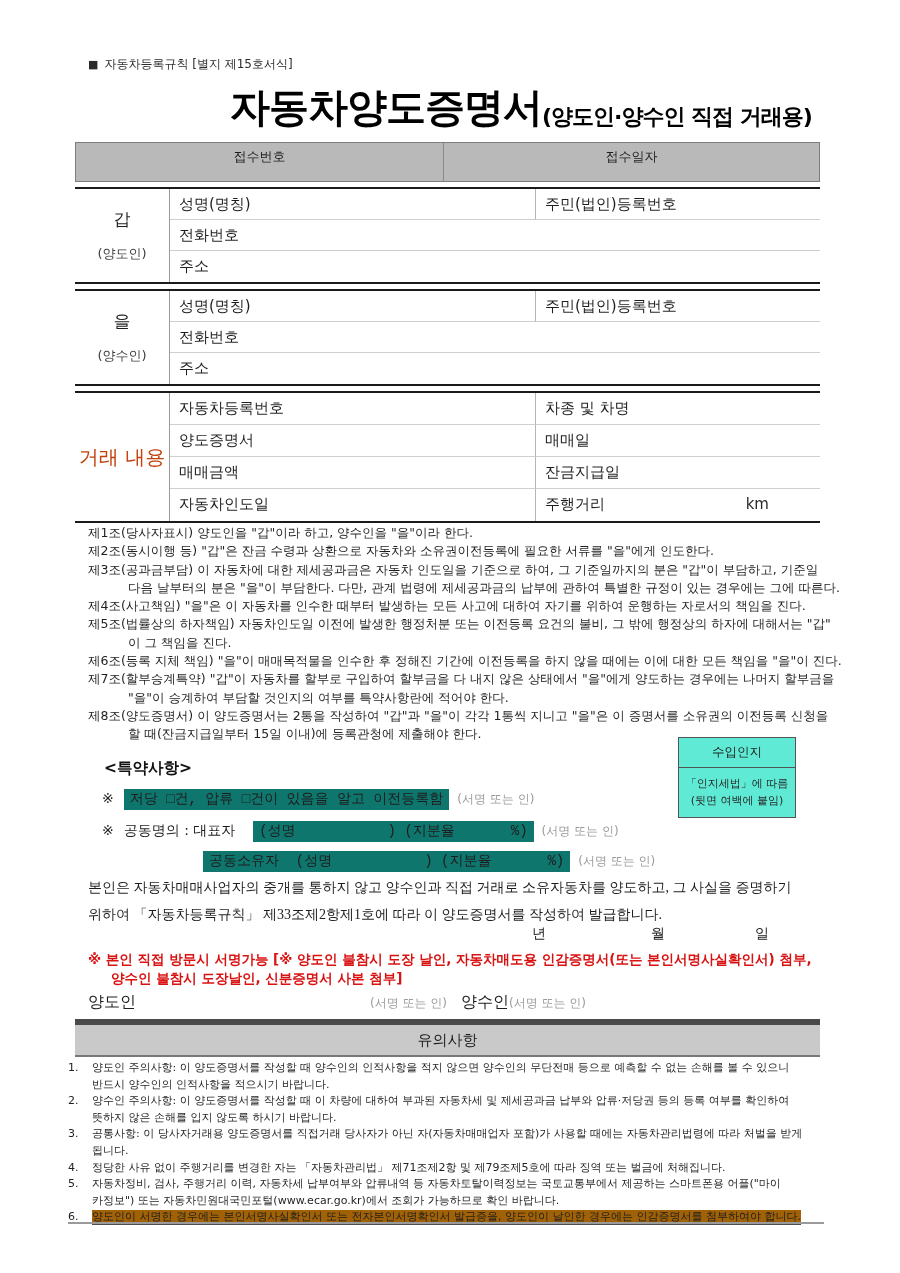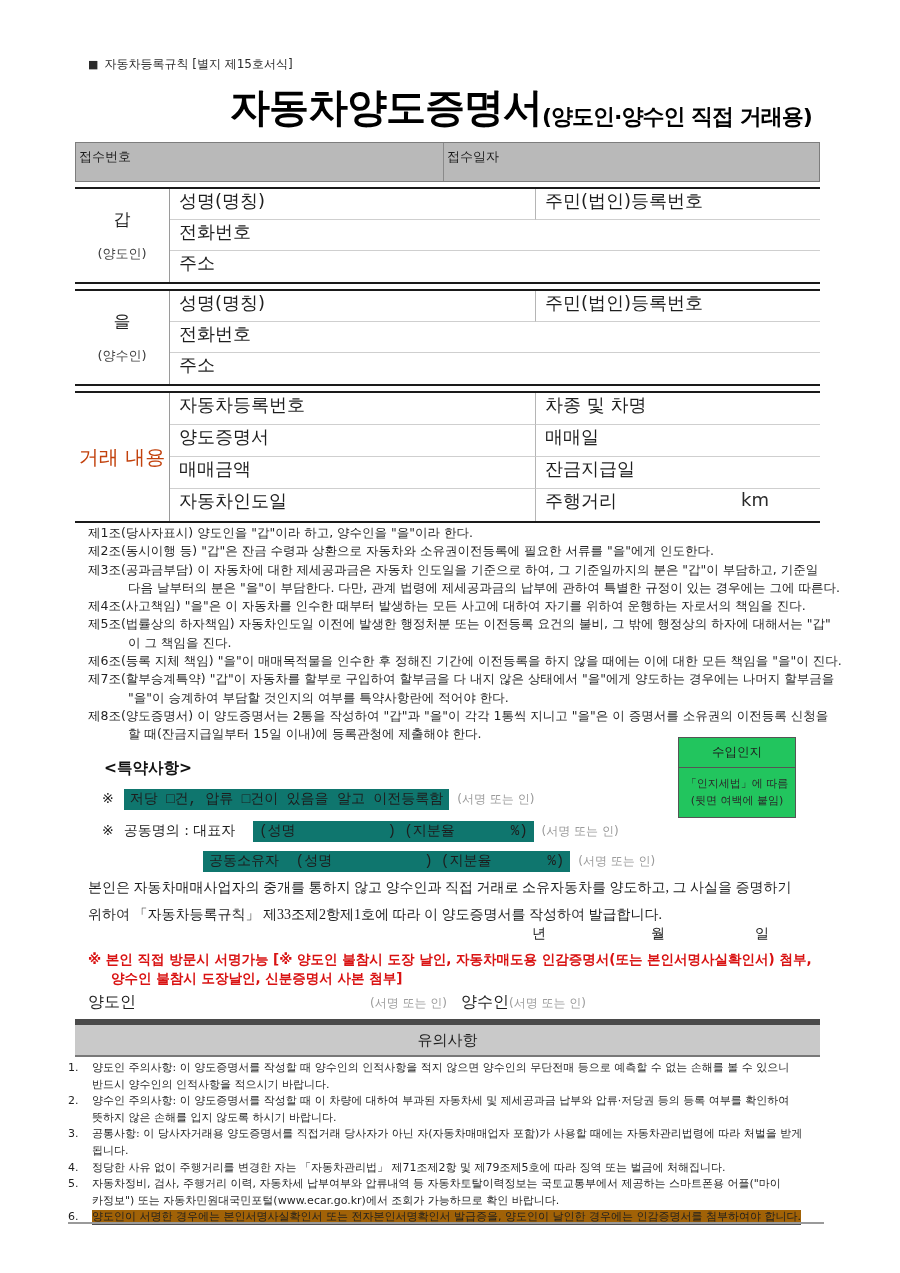--- a/index.html
+++ b/index.html
@@ -12,52 +12,52 @@
   
   .doc-ref { position: absolute; left: 88px; top: 56px; font-size: 12px; color: #2b2b2b; }
   .doc-ref .sq { font-size: 11px; margin-right: 6px; }
   
   .title-wrap { position: absolute; left: 230px; top: 80px; display: flex; align-items: flex-end; white-space: nowrap; }
   .title-main { font-size: 40px; font-weight: bold; color: #000; letter-spacing: -1px; }
   .title-sub  { font-size: 22px; font-weight: bold; color: #000; margin-bottom: 3px; letter-spacing: -1px; }
   
   .reception { position: absolute; left: 75px; top: 142px; width: 745px; height: 40px;
     display: flex; background: #b9b9b9; border: 1px solid #7d7d7d; }
-  .reception .rcell { padding: 5px 3px; font-size: 13px; color: #1c1c1c; }
+  .reception .rcell { padding: 5px 3px; font-size: 13px; color: #1c1c1c; text-align: center; }
   .reception .rcell.first { width: 368px; border-right: 1px solid #8a8a8a; }
   .reception .rcell.second { flex: 1; }
   
   .ptable { position: absolute; left: 75px; width: 745px;
     border-top: 2px solid #1a1a1a; border-bottom: 2px solid #1a1a1a;
     display: grid; grid-template-columns: 95px 365px 285px; grid-auto-rows: 31px; background: #fff; }
   .plabel { grid-column: 1; grid-row: 1 / 4; border-right: 1px solid #9a9a9a;
     display: flex; flex-direction: column; align-items: center; justify-content: space-evenly; padding: 6px 0; }
   .plabel .big { font-size: 17px; color: #1c1c1c; }
   .plabel .small { font-size: 13px; color: #3c3c3c; }
-  .cell { font-size: 18px; color: #1e1e1e; padding: 0 9px; overflow: hidden; white-space: nowrap; }
+  .cell { font-size: 15px; color: #1e1e1e; padding: 6px 9px; overflow: hidden; white-space: nowrap; }
   .c-name { grid-column: 2; border-bottom: 1px solid #cfcfcf; }
   .c-reg  { grid-column: 3; border-bottom: 1px solid #cfcfcf; border-left: 1px solid #b5b5b5; }
   .c-wide { grid-column: 2 / 4; border-bottom: 1px solid #cfcfcf; }
   .c-last { border-bottom: none; }
   .ttable { position: absolute; left: 75px; top: 391px; width: 745px;
     border-top: 2px solid #1a1a1a; border-bottom: 2px solid #1a1a1a;
     display: grid; grid-template-columns: 95px 365px 285px; grid-auto-rows: 32px; background: #fff; }
   .tlabel { grid-column: 1; grid-row: 1 / 5; border-right: 1px solid #9a9a9a;
     display: flex; align-items: center; justify-content: center; font-size: 20px; color: #c2410c; white-space: nowrap; }
   .t-left  { grid-column: 2; border-bottom: 1px solid #cfcfcf; }
   .t-right { grid-column: 3; border-bottom: 1px solid #cfcfcf; border-left: 1px solid #b5b5b5;
     display: flex; justify-content: space-between; }
   .t-nob { border-bottom: none; }
   .unit { color: #2a2a2a; padding-right: 42px; }
   
   .clauses { position: absolute; left: 88px; top: 524px; width: 760px; font-size: 12.5px; line-height: 18.3px; color: #1f1f1f; }
   .clauses .l1 { white-space: nowrap; }
   .clauses .l2 { white-space: nowrap; padding-left: 40px; }
   
-  .stamp { position: absolute; left: 678px; top: 737px; width: 118px; border: 1px solid #555; background: #22c55e; }
+  .stamp { position: absolute; left: 678px; top: 737px; width: 118px; border: 1px solid #555; background: #5eead4; }
   .stamp .st-title { text-align: center; font-size: 12.5px; padding: 6px 2px; border-bottom: 1px solid #555; color: #1e1e1e; }
   .stamp .st-body { padding: 7px 3px 8px 3px; text-align: center; font-size: 11px; line-height: 17px; color: #2a2a2a; white-space: nowrap; }
   
   .sp-heading { position: absolute; left: 104px; top: 758px; font-size: 15.5px; font-weight: bold; color: #111; }
   .sp-line { position: absolute; font-size: 14px; color: #1d1d1d; white-space: nowrap; }
   .sp1 { left: 102px; top: 790px; }
   .sp2 { left: 102px; top: 822px; }
   .sp3 { left: 203px; top: 852px; }
   .sp-marker { margin-right: 10px; font-size: 14px; }
   .hl { background: #0f766e; padding: 2px 6px 3px 6px; font-family: Liberation Mono, monospace; }

